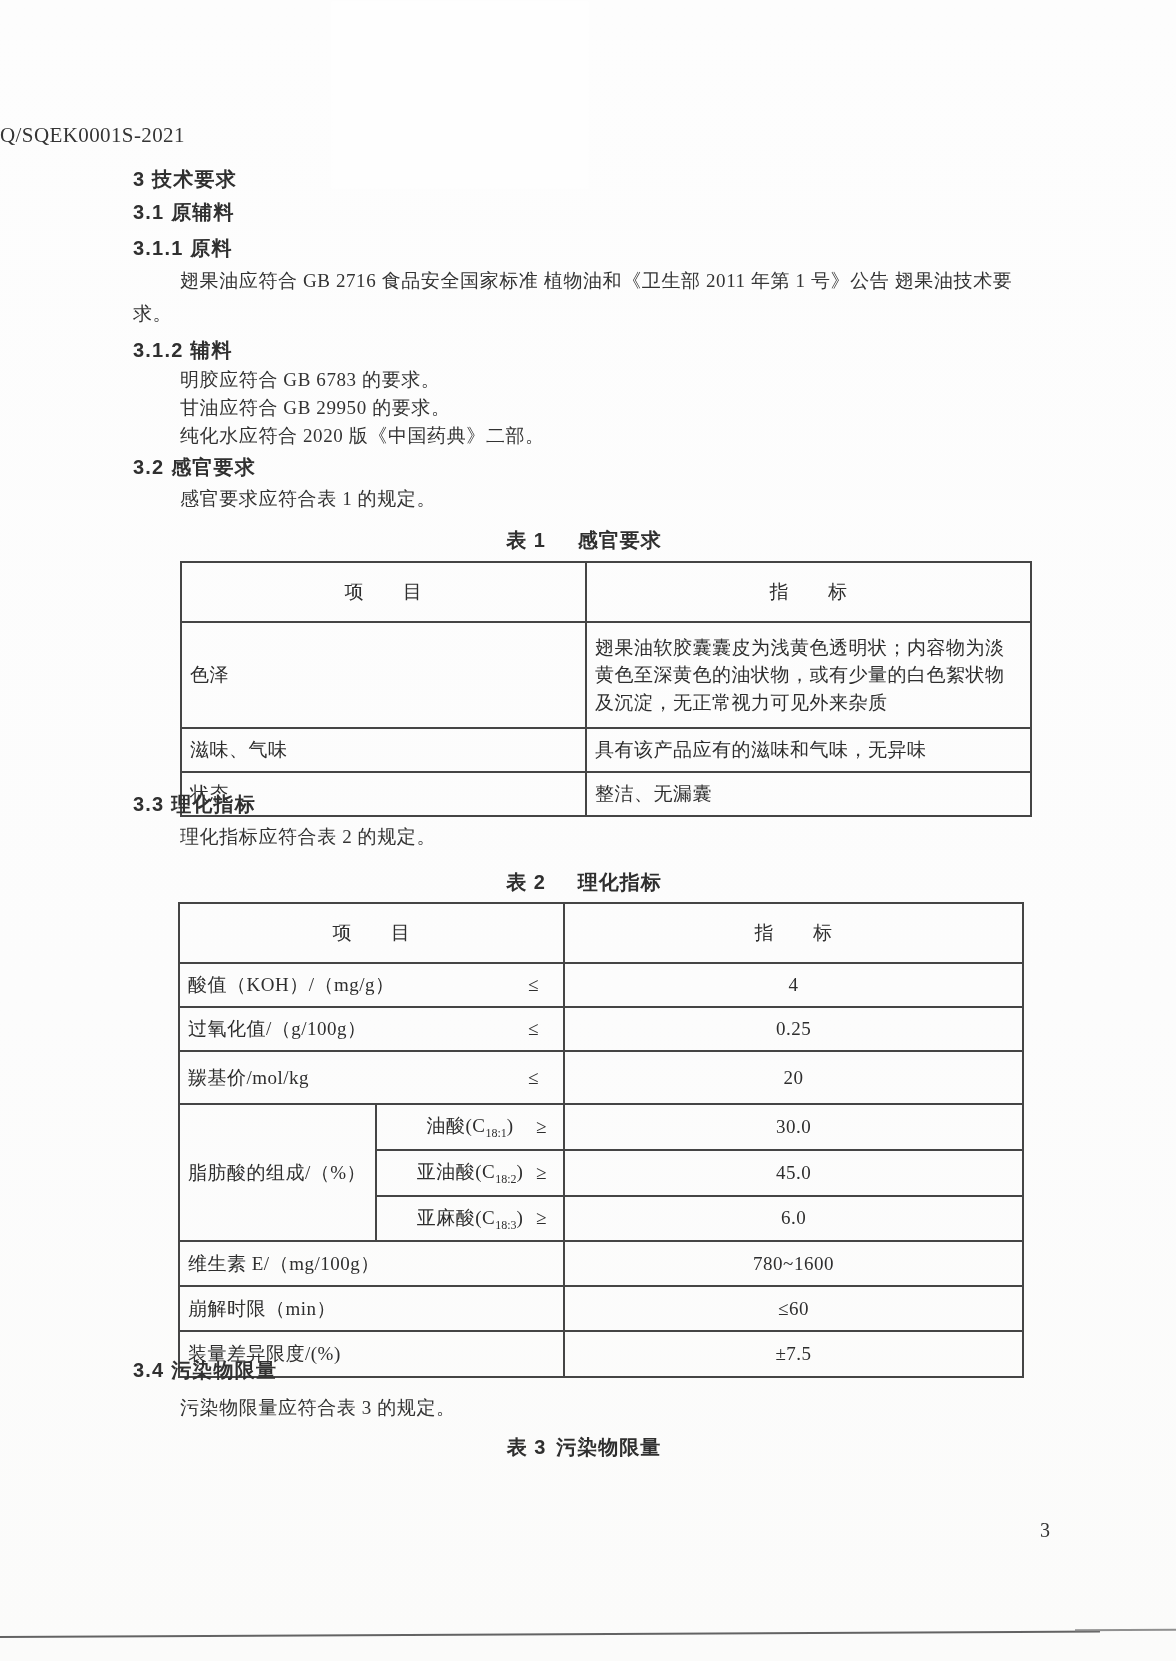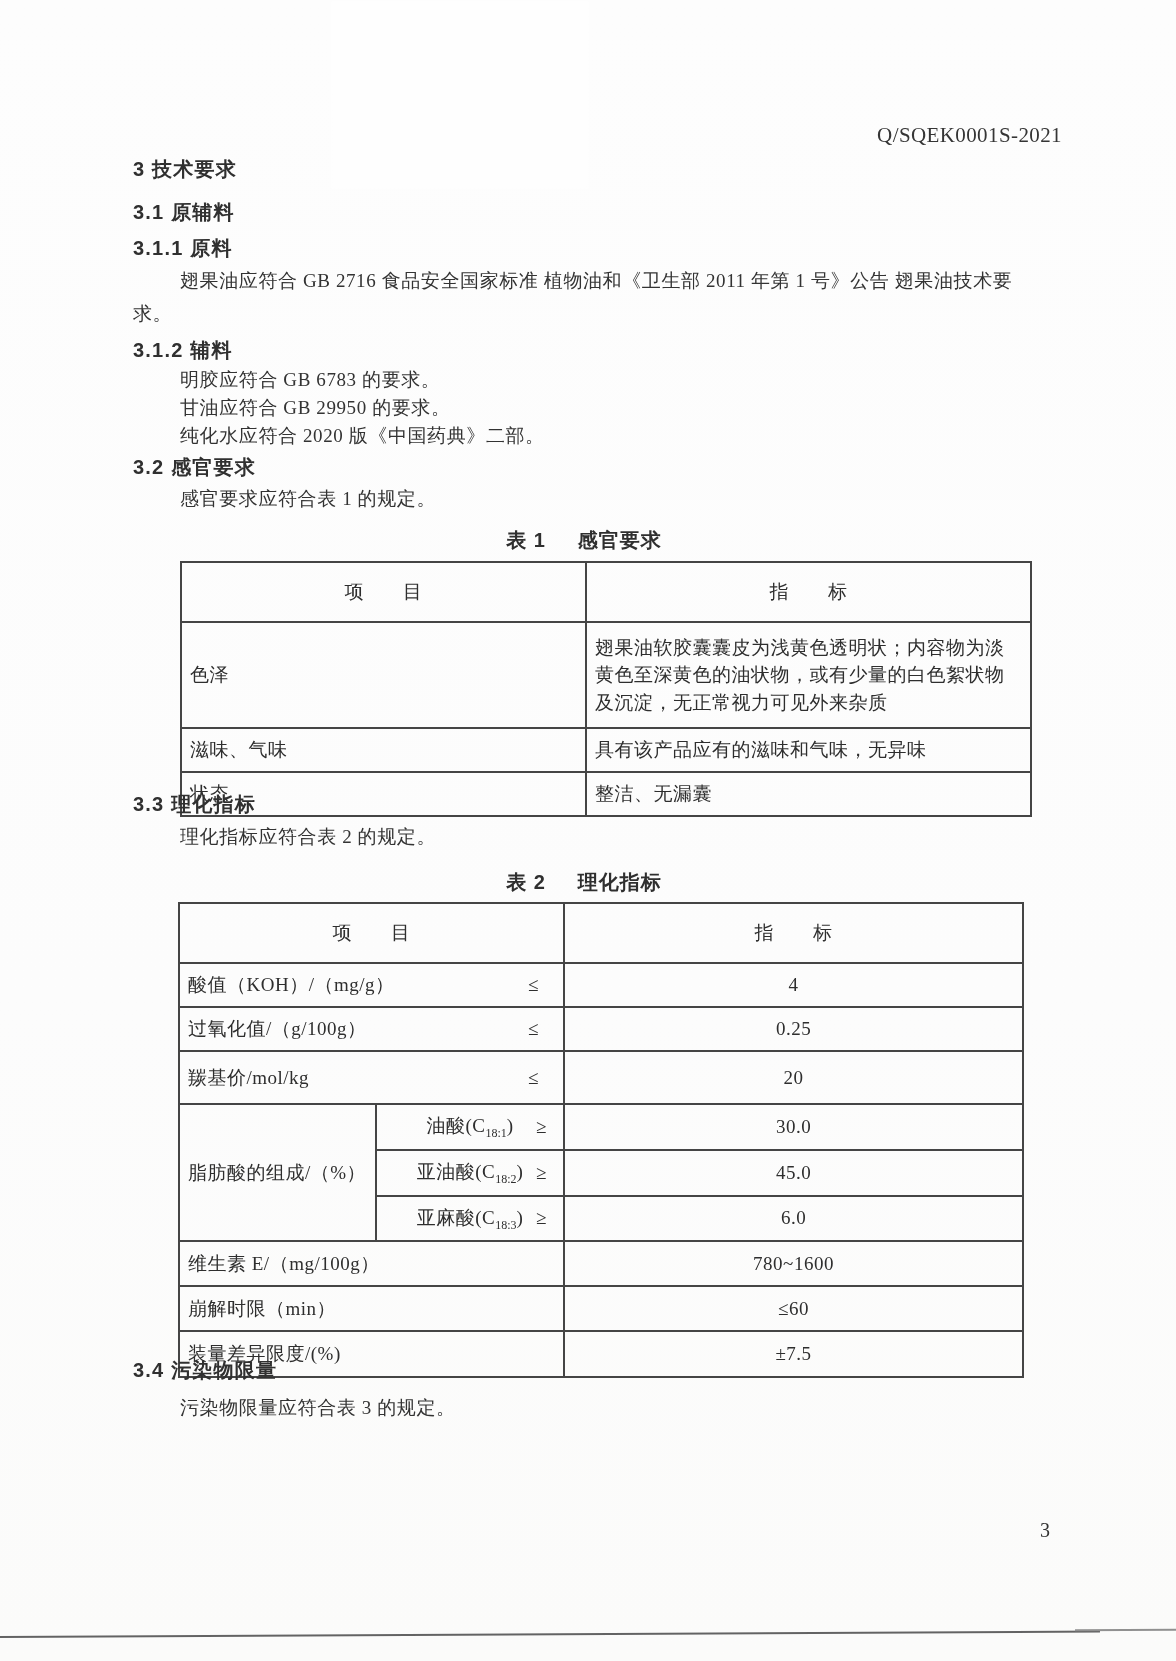--- a/index.html
+++ b/index.html
@@ -7,21 +7,21 @@
     position:relative; width:1176px; height:1661px; margin:0 auto;
     background:linear-gradient(180deg,#fdfdfd 0%, #fcfcfc 60%, #fbfbfa 100%);
     font-family:"Liberation Serif", serif; color:#2e2e2e; overflow:hidden;
   }
   
   .page::before{
     content:""; position:absolute; left:330px; top:0; width:260px; height:190px;
     background:rgba(255,255,255,0.55); filter:blur(2px); pointer-events:none;
   }
   .doc-number{
-    position:absolute; top:123px; left:0; width:1062px; text-align:right;
+    position:absolute; top:123px; left:0; width:1062px; text-align:left;
     font-size:21px; letter-spacing:0.4px; color:#353535;
   }
   .h{
     position:absolute; left:133px;
     font-family:"Liberation Sans", sans-serif; font-weight:700;
     font-size:20px; letter-spacing:1.2px; color:#303030; white-space:nowrap;
   }
   .b{
     position:absolute; font-size:19px; letter-spacing:0.6px; color:#333;
     white-space:nowrap;
@@ -64,21 +64,21 @@
     background:#909090; transform:rotate(-0.2deg);
   }
 </style>
 </head>
 <body>
 
 <div class="page">
 
   <div class="doc-number">Q/SQEK0001S-2021</div>
 
-  <div class="h" style="top:156px;">3  技术要求</div>
+  <div class="h" style="top:166px;">3  技术要求</div>
   <div class="h" style="top:199px;">3.1 原辅料</div>
   <div class="h" style="top:235px;text-align:center;">3.1.1 原料</div>
 
   <div class="b" style="left:180px; top:268px;">翅果油应符合 GB 2716 食品安全国家标准  植物油和《卫生部 2011 年第 1 号》公告  翅果油技术要</div>
   <div class="b" style="left:133px; top:301px;">求。</div>
 
   <div class="h" style="top:337px;">3.1.2 辅料</div>
   <div class="b" style="left:180px; top:367px;">明胶应符合 GB  6783 的要求。</div>
   <div class="b" style="left:180px; top:395px;">甘油应符合 GB  29950 的要求。</div>
   <div class="b" style="left:180px; top:423px;">纯化水应符合 2020 版《中国药典》二部。</div>
@@ -187,19 +187,22 @@
       <tr style="height:46px;">
         <td colspan="2" class="item">装量差异限度/(%)</td>
         <td class="val">±7.5</td>
       </tr>
     </tbody>
   </table>
 
   <div class="h" style="top:1357px;">3.4 污染物限量</div>
   <div class="b" style="left:180px; top:1395px;">污染物限量应符合表 3 的规定。</div>
 
+  <div class="tbl-title small-gap" style="top:1434px;">
+    <span>表 3</span><span class="part2">污染物限量</span>
+  </div>
 
   <div class="page-num">3</div>
 
   <div class="photo-edge"></div>
   <div class="photo-edge-right"></div>
 
 </div>
 
 </body></html>

